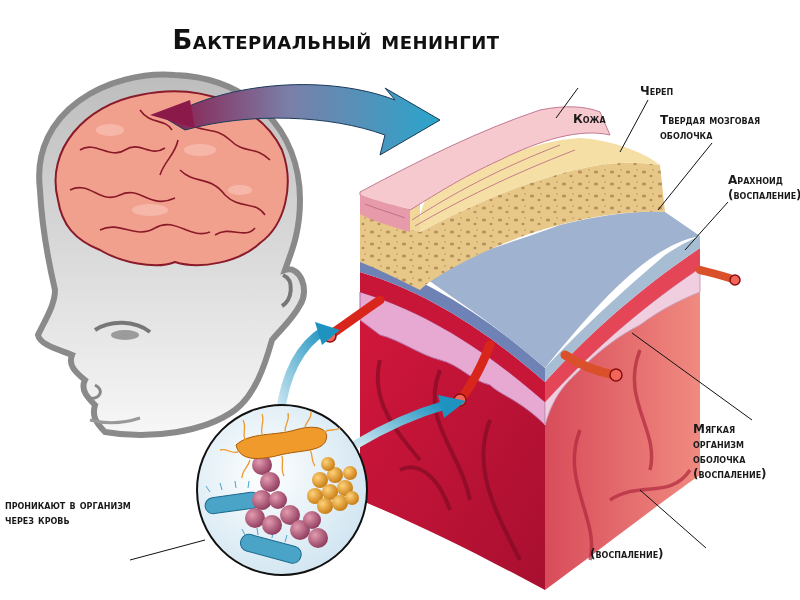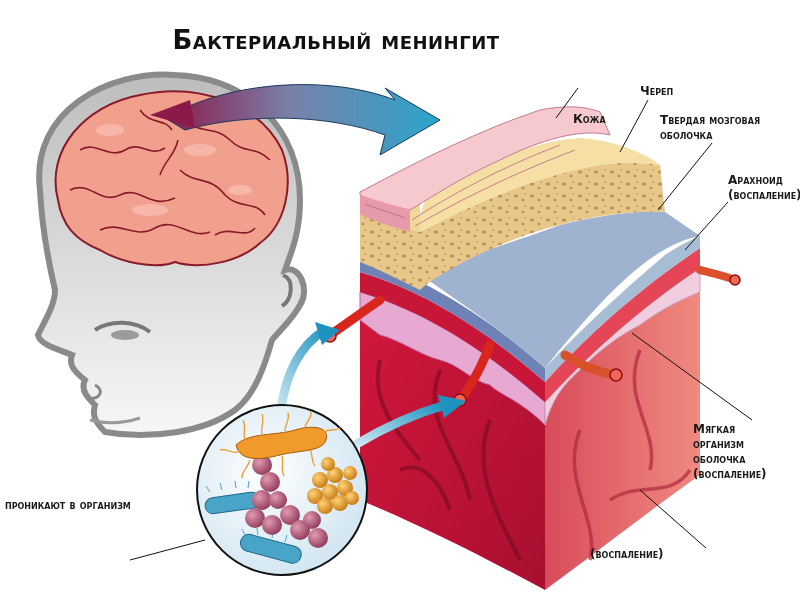--- a/index.html
+++ b/index.html
@@ -232,13 +232,14 @@
   <div>Мягкая</div>
   <div>организм</div>
   <div>оболочка</div>
   <div>(воспаление)</div>
 </div>
 <div class="label center" style="left:590px;top:547px;width:205px;">
   <div>(воспаление)</div>
 </div>
 <div class="label center" style="left:5px;top:498px;width:185px;">
   <div>проникают в организм</div>
+  <div>через кровь</div>
 </div>
 
 </body></html>

